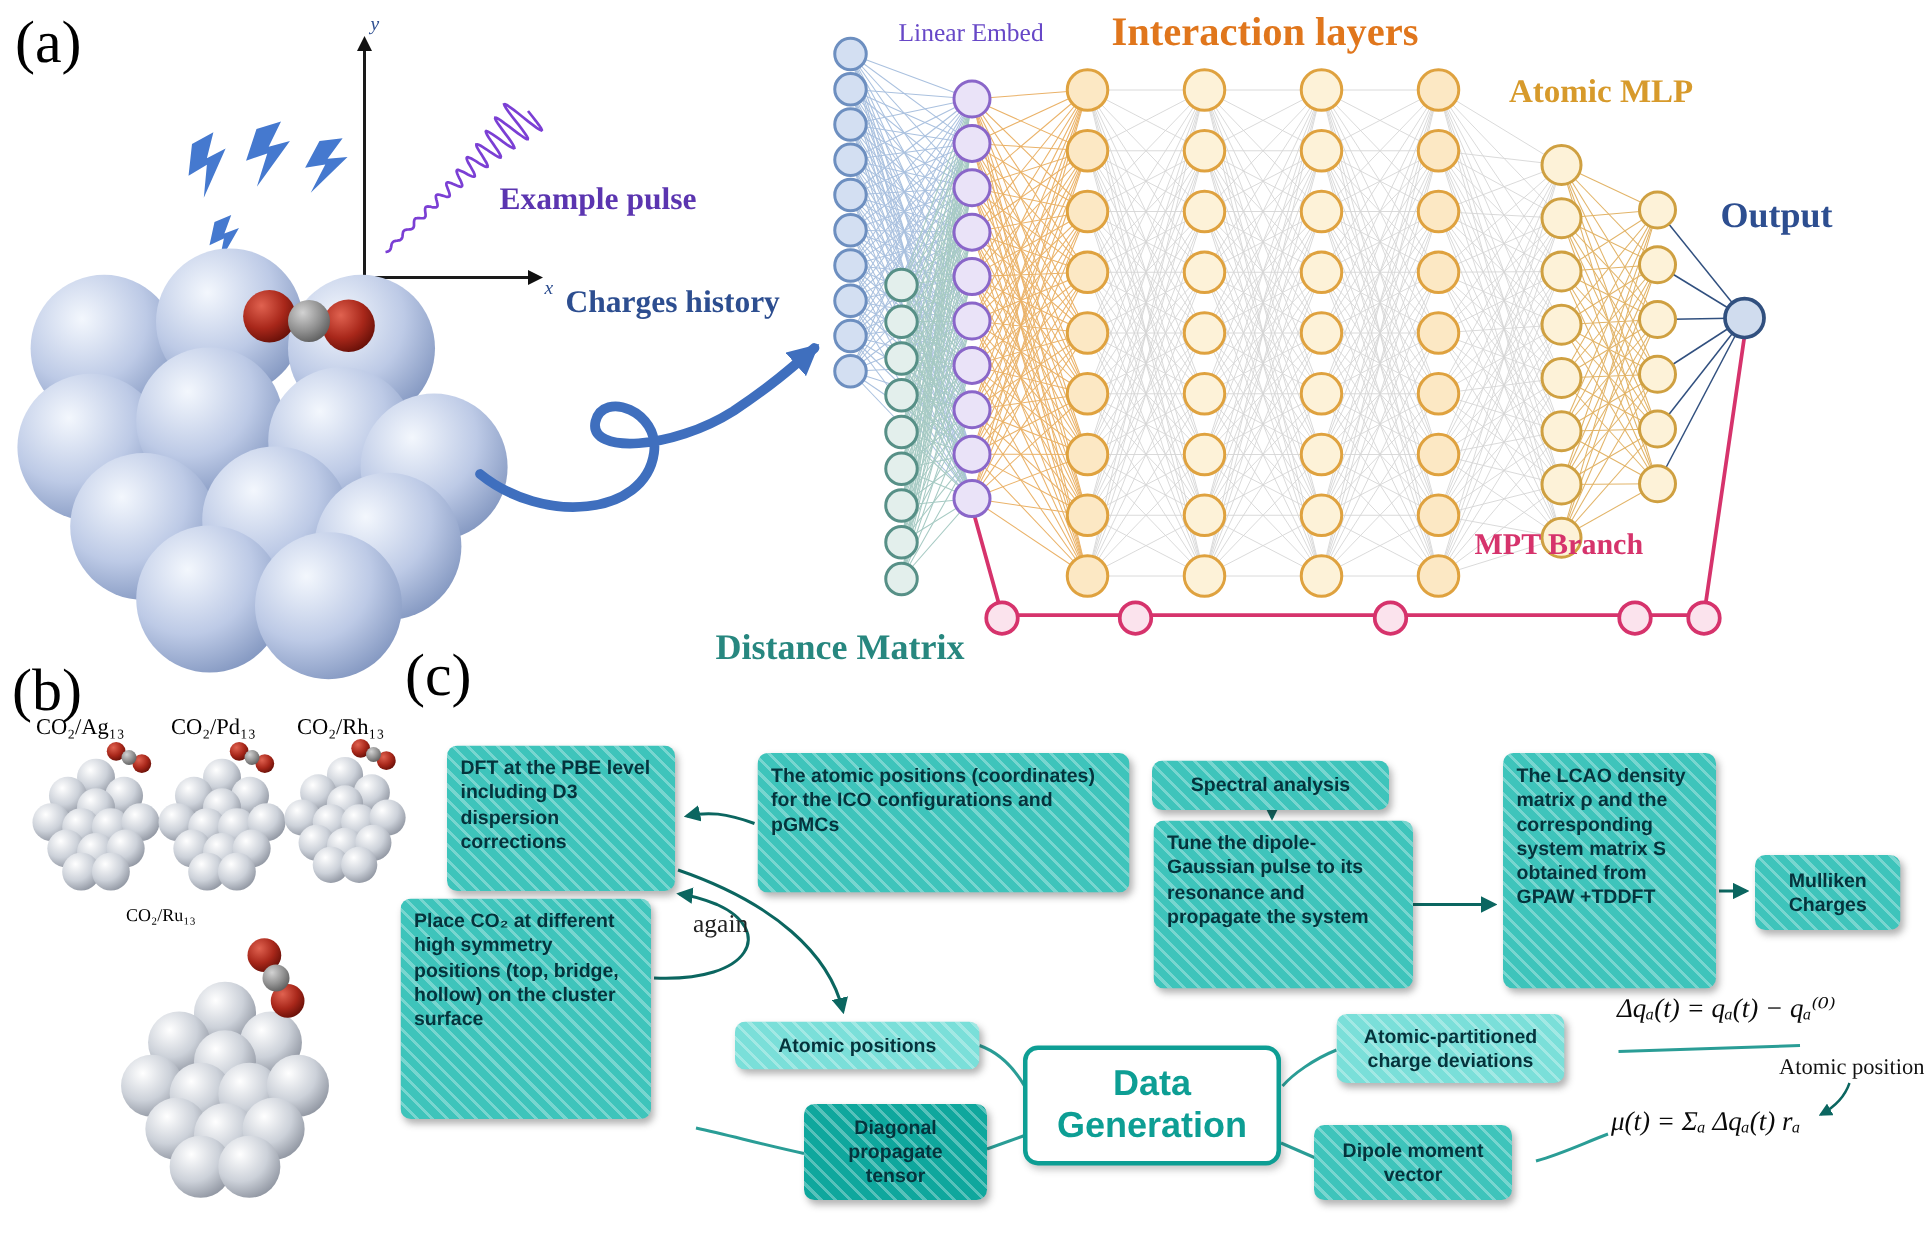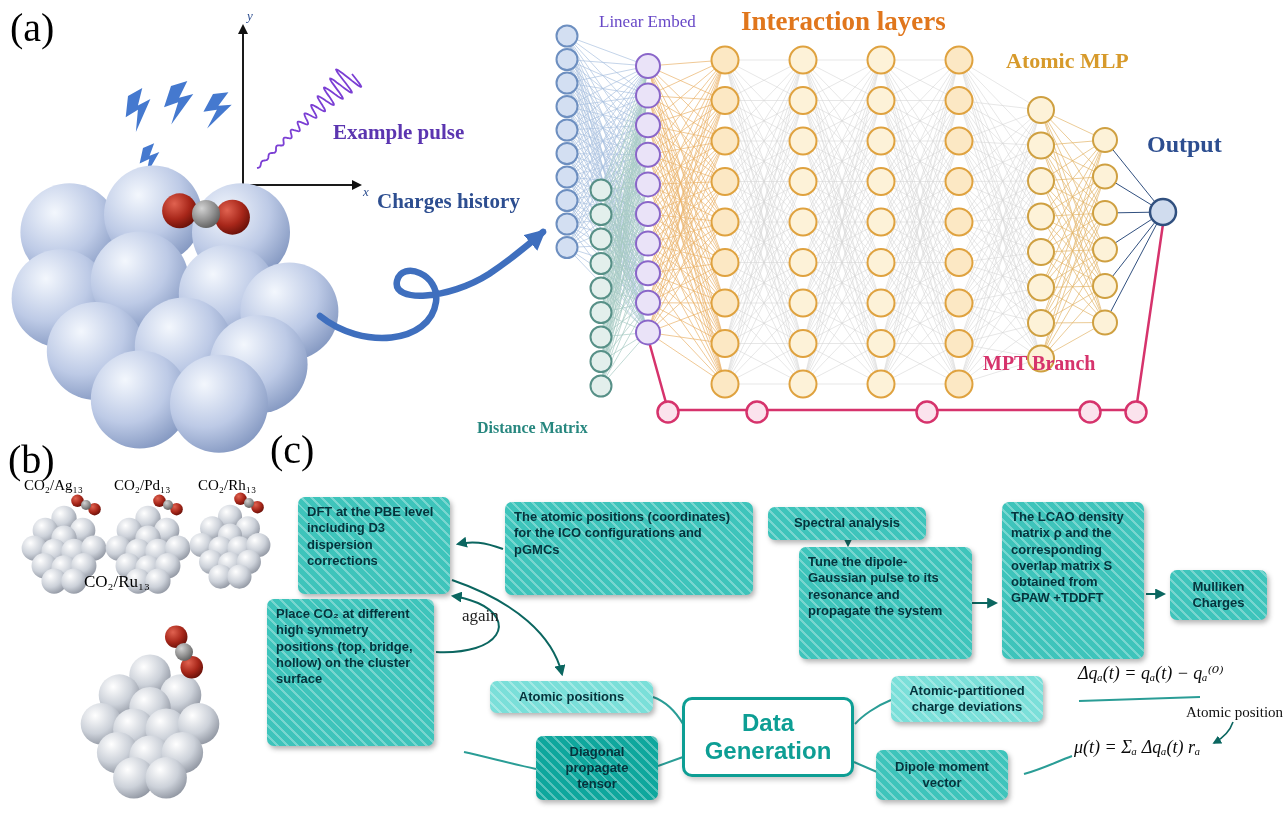--- a/index.html
+++ b/index.html
@@ -932,34 +932,34 @@
   <div class="plabel" style="left:8px;top:436px">(b)</div>
   <div class="plabel" style="left:270px;top:426px">(c)</div>
 
   <div class="lbl" style="left: 333px; top: 120px; font-size: 21px; font-weight: bold; color: rgb(91, 53, 176);">Example pulse</div>
   <div class="lbl" style="left: 377px; top: 189px; font-size: 21px; font-weight: bold; color: rgb(45, 78, 144);">Charges history</div>
   <div class="lbl" style="left: 599px; top: 12px; font-size: 17px; font-weight: normal; color: rgb(103, 71, 199); text-align: center;">Linear Embed</div>
   <div class="lbl" style="left: 741px; top: 6px; font-size: 27px; font-weight: 600; color: rgb(224, 118, 28);">Interaction layers</div>
   <div class="lbl" style="left: 1006px; top: 48px; font-size: 22px; font-weight: 600; color: rgb(215, 154, 43);">Atomic MLP</div>
   <div class="lbl" style="left: 1147px; top: 131px; font-size: 24px; font-weight: 600; color: rgb(45, 78, 144);">Output</div>
   <div class="lbl" style="left: 983px; top: 352px; font-size: 20px; font-weight: bold; color: rgb(214, 51, 108);">MPT Branch</div>
-  <div class="lbl" style="left: 477px; top: 419px; font-size: 16px; font-weight: bold; color: rgb(39, 135, 127);">Distance Matrix</div>
+  <div class="lbl" style="left: 477px; top: 419px; font-size: 24px; font-weight: bold; color: rgb(39, 135, 127);">Distance Matrix</div>
   <div class="lbl" style="left: 247px; top: 8px; font-size: 13px; font-style: italic; color: rgb(45, 78, 144);">y</div>
   <div class="lbl" style="left: 363px; top: 184px; font-size: 13px; font-style: italic; color: rgb(45, 78, 144);">x</div>
 
   <div class="lbl" style="left:24px;top:477px;font-size:15px">CO₂/Ag₁₃</div>
   <div class="lbl" style="left:114px;top:477px;font-size:15px">CO₂/Pd₁₃</div>
   <div class="lbl" style="left:198px;top:477px;font-size:15px">CO₂/Rh₁₃</div>
-  <div class="lbl" style="left:84px;top:572px;font-size:17px">CO₂/Ru₁₃</div>
+  <div class="lbl" style="left:84px;top:603px;font-size:12px">CO₂/Ru₁₃</div>
 
   <div class="fbox" style="left:298px;top:497px;width:152px;height:97px">DFT at the PBE level including D3 dispersion corrections</div>
   <div class="fbox" style="left:505px;top:502px;width:248px;height:93px">The atomic positions (coordinates) for the ICO configurations and pGMCs</div>
   <div class="fbox center" style="left:768px;top:507px;width:158px;height:33px">Spectral analysis</div>
-  <div class="fbox" style="left:799px;top:547px;width:173px;height:112px">Tune the dipole-Gaussian pulse to its resonance and propagate the system</div>
-  <div class="fbox" style="left:1002px;top:502px;width:142px;height:157px">The LCAO density matrix ρ and the corresponding overlap matrix S obtained from GPAW +TDDFT</div>
+  <div class="fbox" style="left:769px;top:547px;width:173px;height:112px">Tune the dipole-Gaussian pulse to its resonance and propagate the system</div>
+  <div class="fbox" style="left:1002px;top:502px;width:142px;height:157px">The LCAO density matrix ρ and the corresponding system matrix S obtained from GPAW +TDDFT</div>
   <div class="fbox center" style="left:1170px;top:570px;width:97px;height:50px">Mulliken Charges</div>
   <div class="fbox" style="left:267px;top:599px;width:167px;height:147px">Place CO₂ at different high symmetry positions (top, bridge, hollow) on the cluster surface</div>
   <div class="lbl" style="left:462px;top:606px;font-size:17px;color:#222">again</div>
   <div class="fbox light center" style="left:490px;top:681px;width:163px;height:32px">Atomic positions</div>
   <div class="dg" style="left:682px;top:697px;width:172px;height:80px">Data Generation</div>
   <div class="fbox light center" style="left:891px;top:676px;width:152px;height:46px">Atomic-partitioned charge deviations</div>
   <div class="fbox dark center" style="left:536px;top:736px;width:122px;height:64px">Diagonal propagate tensor</div>
   <div class="fbox center" style="left:876px;top:750px;width:132px;height:50px">Dipole moment vector</div>
   <div class="eq" style="left:1078px;top:662px">Δqₐ(t) = qₐ(t) − qₐ⁽⁰⁾</div>
   <div class="lbl" style="left:1186px;top:704px;font-size:15px;color:#111">Atomic positions</div>

